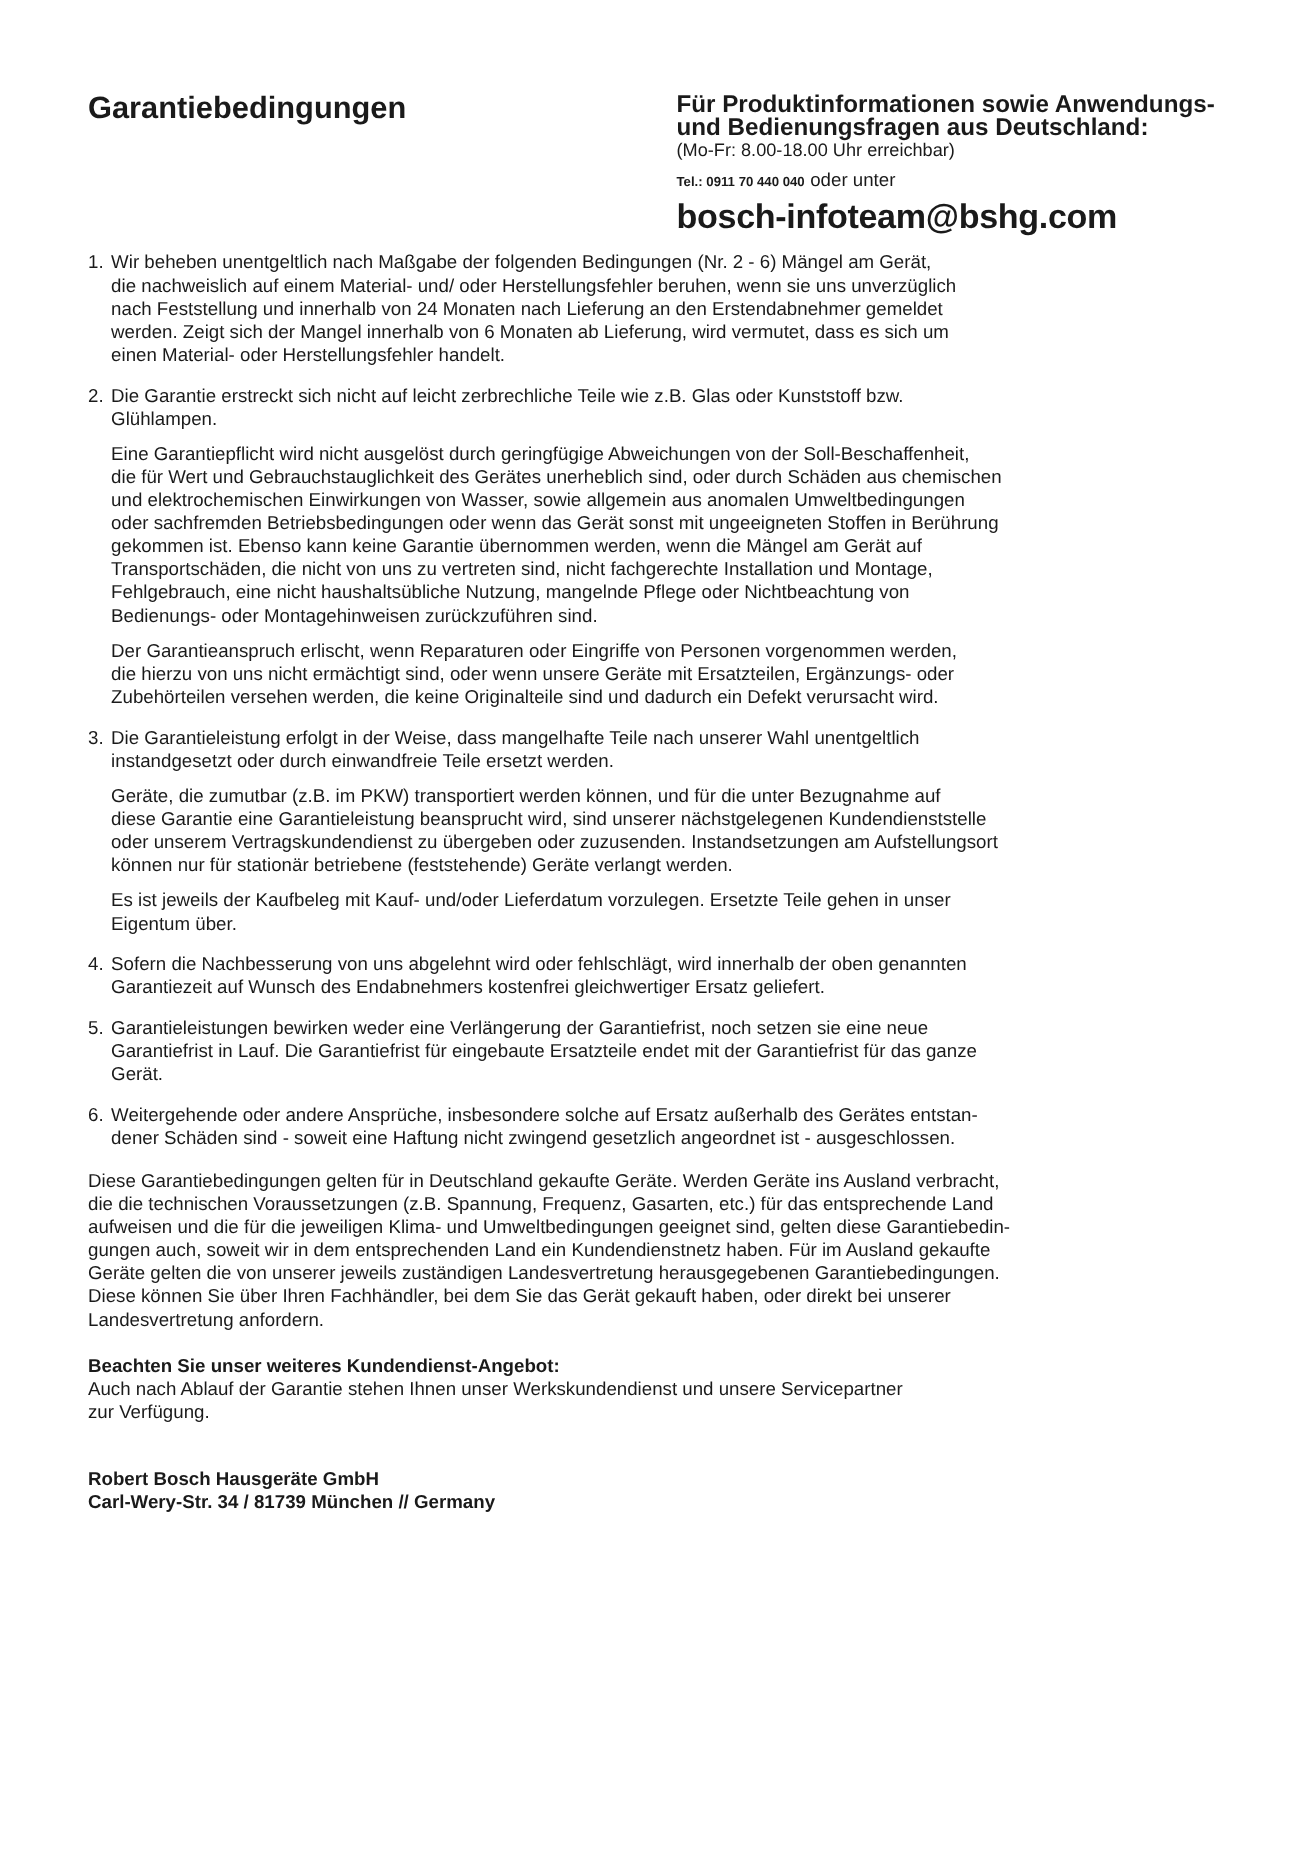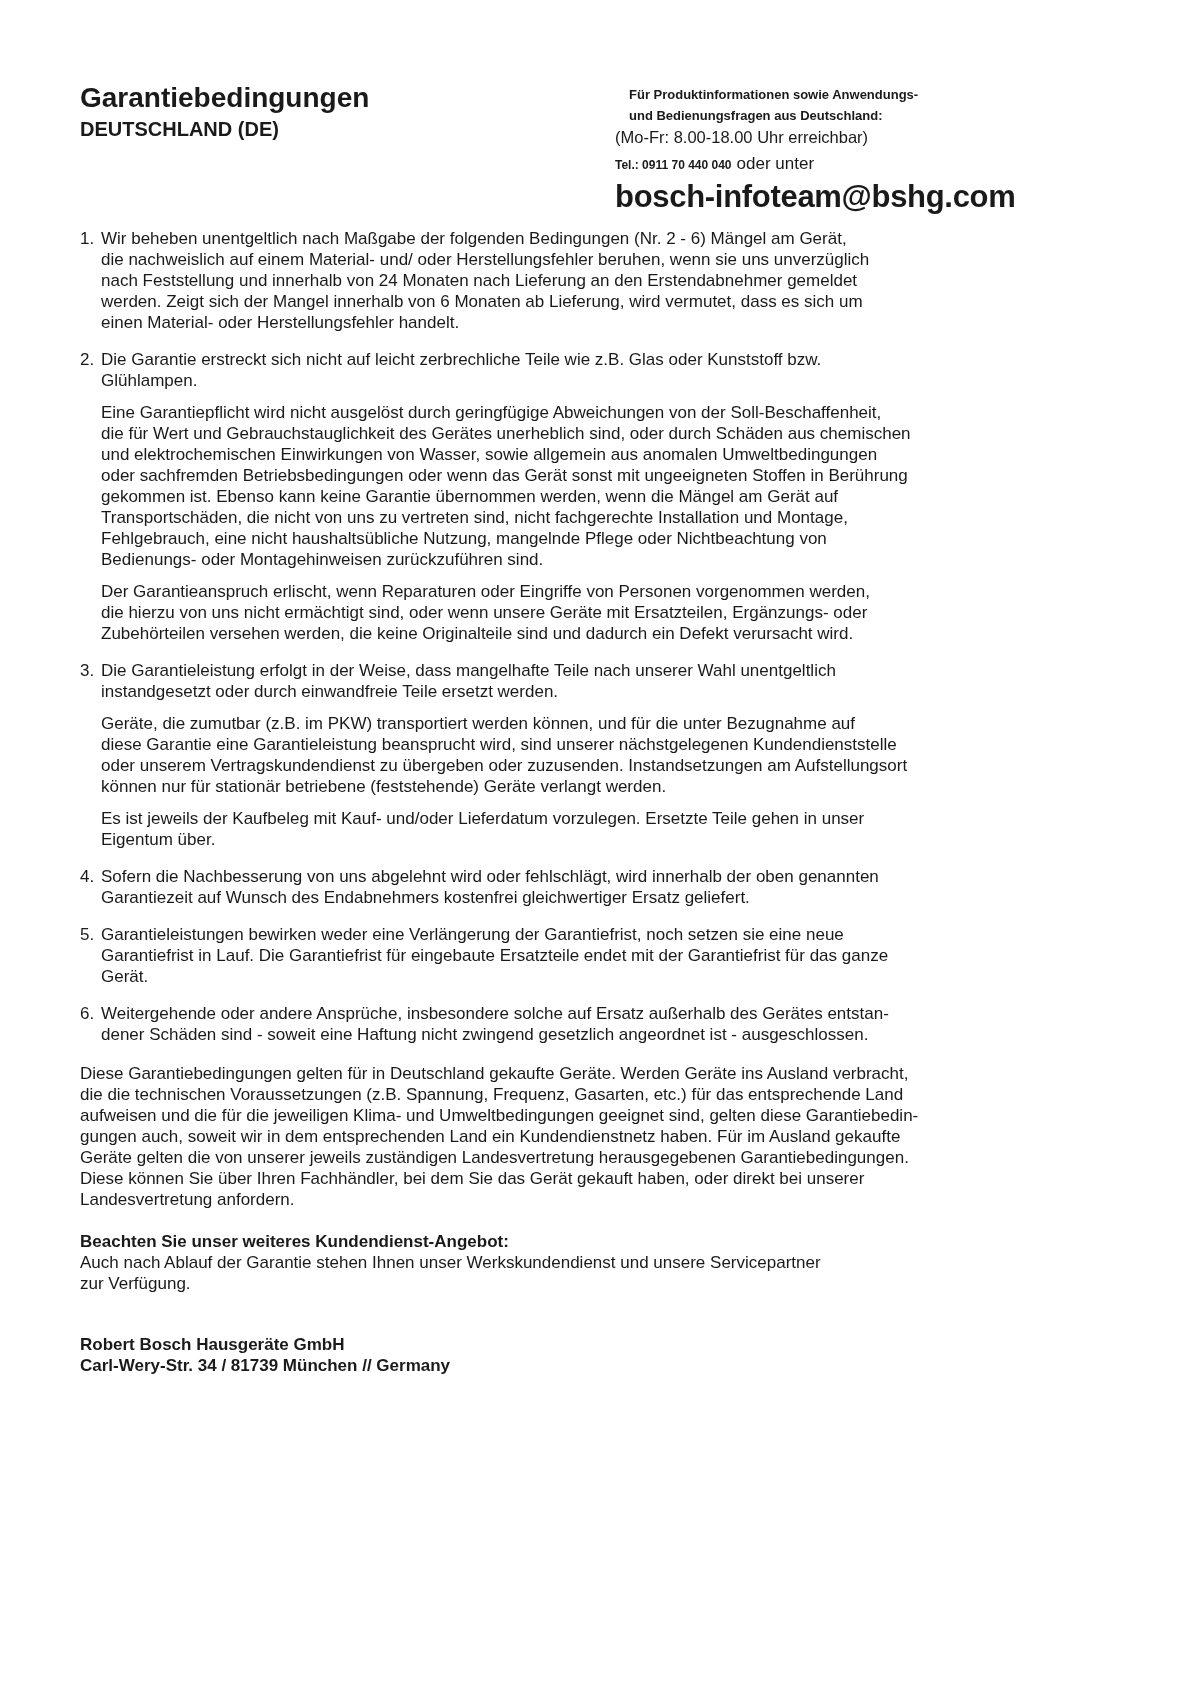--- a/index.html
+++ b/index.html
@@ -21,21 +21,21 @@
   
   .header-row { display: flex; }
   .header-left { width: 535px; flex: none; }
   .header-right { flex: 1; padding-top: 2px; }
 
   .doc-title { font-size: 28px; line-height: 32px; font-weight: bold; }
   .doc-subtitle { font-size: 20px; line-height: 24px; font-weight: bold; margin-top: 3px; }
   .intro-p1 { margin-top: 36px; width: 482px; }
   .intro-p2 { margin-top: 21px; width: 500px; }
 
-  .contact-note { font-weight: bold; font-size: 13px; line-height: 21px; margin-left: 14px; }
+  .contact-note { font-weight: bold; font-size: 22px; line-height: 21px; }
   .brand { font-size: 31px; line-height: 36px; font-weight: bold; margin-top: 5px; letter-spacing: -0.5px; }
   .hours { font-size: 16.5px; line-height: 21px; margin-top: 1px; }
   .phone-line { margin-top: 3px; line-height: 25px; }
   .phone { font-size: 12px; font-weight: bold; }
   .phone-suffix { font-size: 17px; margin-left: 5px; }
   .email { font-size: 31px; line-height: 30px; font-weight: bold; margin-top: 4px; letter-spacing: -0.3px; }
 
   
   .terms { margin-top: 2px; }
   .term { display: flex; margin-top: 16px; }
@@ -51,21 +51,20 @@
   .footer { margin-top: 40px; font-weight: bold; }
 </style>
 </head>
 <body>
 
 <div class="page">
 
   <header class="header-row">
     <div class="header-left">
       <h1 class="doc-title">Garantiebedingungen</h1>
-      <h2 class="doc-subtitle">DEUTSCHLAND (DE)</h2>
     </div>
     <aside class="header-right">
       <p class="contact-note pre">Für Produktinformationen sowie Anwendungs-
 und Bedienungsfragen aus Deutschland:</p>
       <p class="hours">(Mo-Fr: 8.00-18.00 Uhr erreichbar)</p>
       <p class="phone-line">
         <span class="phone">Tel.: 0911 70 440 040</span><span class="phone-suffix">oder unter</span>
       </p>
       <div class="email">bosch-infoteam@bshg.com</div>
     </aside>

